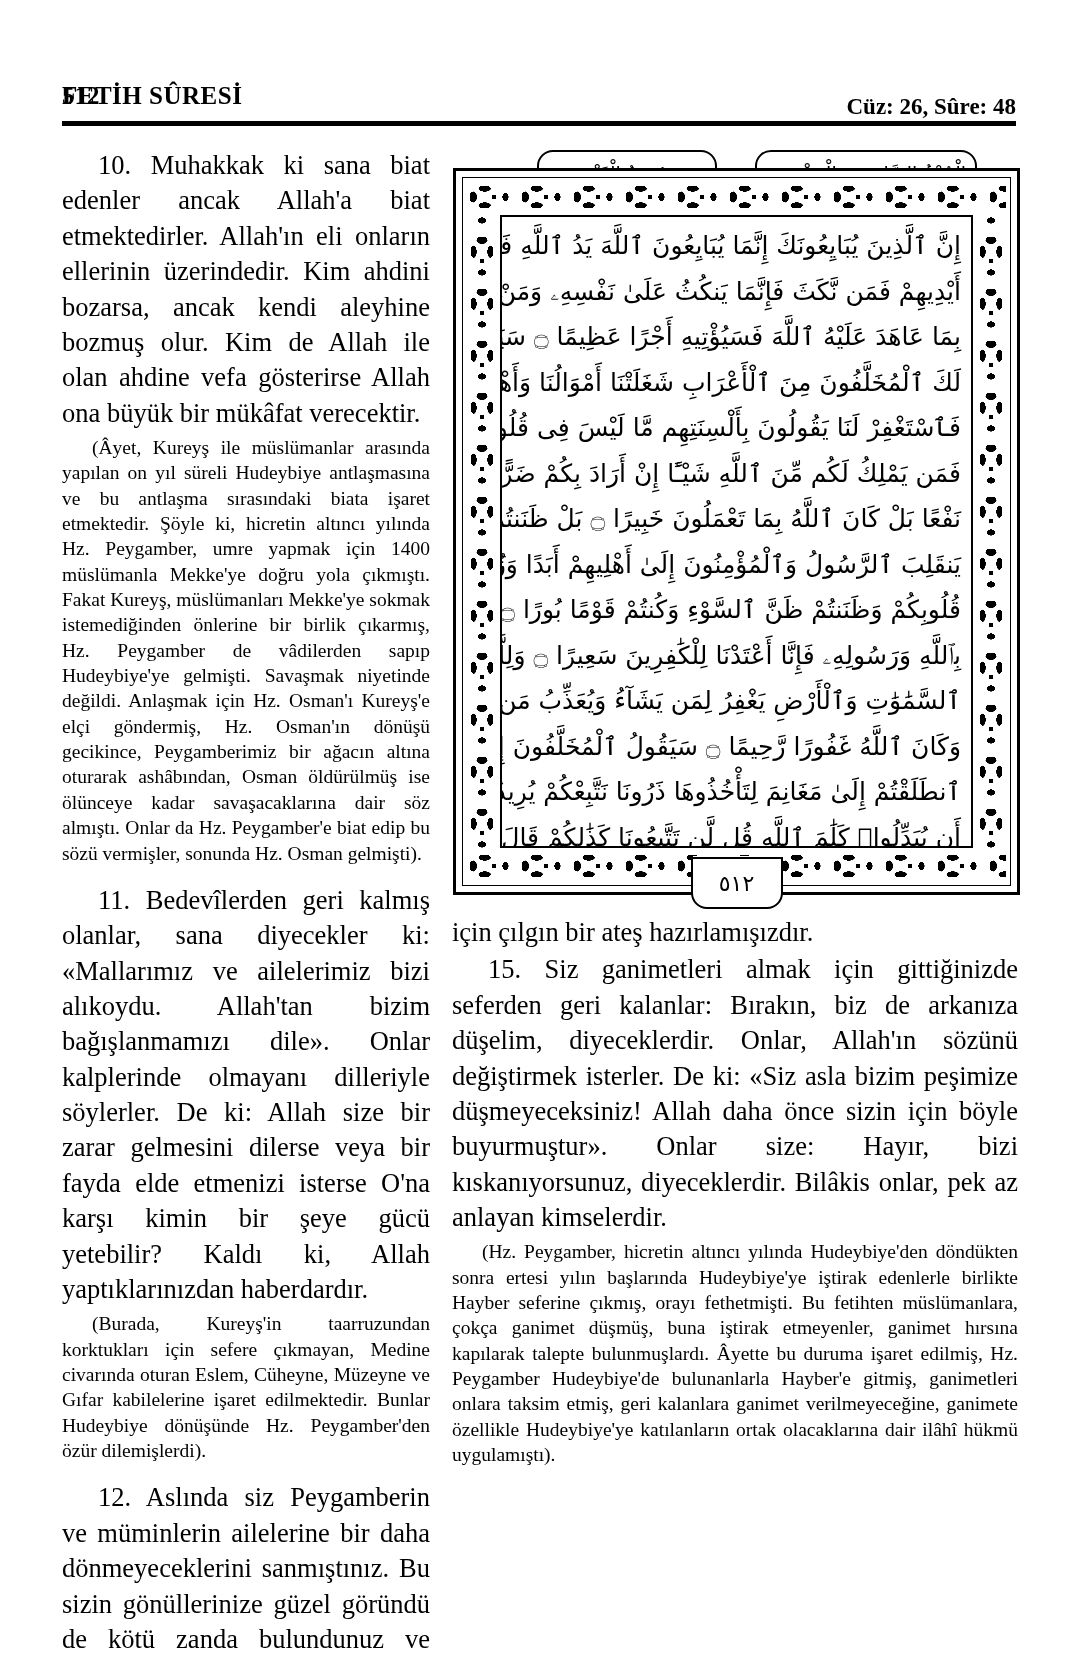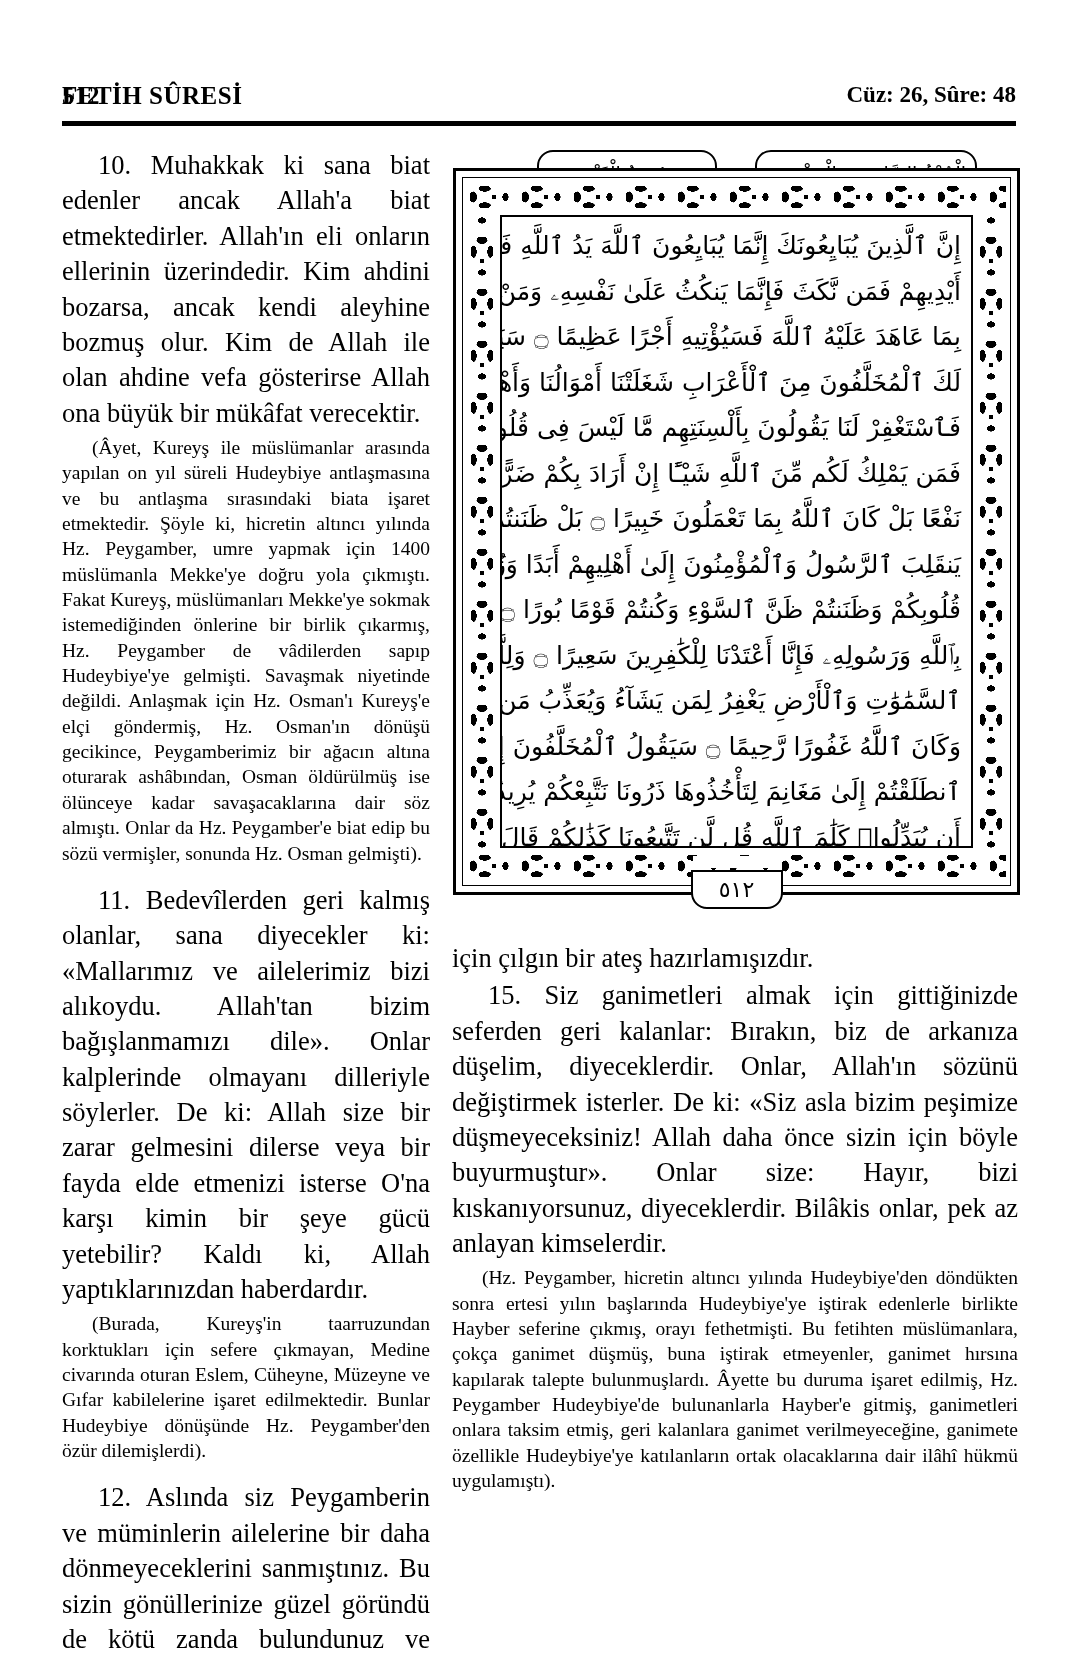--- a/index.html
+++ b/index.html
@@ -43,21 +43,21 @@
   .header .hd-center {
     position: absolute;
     left: 0; top: 0;
     width: 954px;
     font-size: 25px;
     font-weight: bold;
     letter-spacing: 0.5px;
   }
   .header .hd-right {
     position: absolute;
-    right: 0; top: 0;
+    right: 0; top: 12px;
     font-size: 23px;
     font-weight: bold;
     text-align: right;
   }
   .header-rule {
     position: absolute;
     left: 62px;
     top: 121px;
     width: 954px;
     height: 5px;
@@ -200,21 +200,21 @@
   }
   .cart-sure { left: 84px;  width: 180px; }
   .cart-cuz  { left: 302px; width: 222px; }
 
   .footer-cartouche {
     position: absolute;
     left: 50%;
     transform: translateX(-50%);
     bottom: -17px;
     width: 92px;
-    height: 39px;
+    height: 52px;
     background: #fff;
     border: 2.5px solid #000;
     border-radius: 0 0 16px 16px;
     box-sizing: border-box;
     display: flex;
     align-items: center;
     justify-content: center;
     font-family: "DejaVu Sans", "Liberation Sans", sans-serif;
     font-size: 22px;
     direction: rtl;
@@ -227,21 +227,21 @@
     bottom: 24px;
     width: 88px;
     height: 12px;
     background: #fff;
     z-index: 5;
   }
 
   .q-text-after {
     position: absolute;
     left: 452px;
-    top: 941px;
+    top: 915px;
     width: 566px;
   }
 </style>
 </head>
 <body>
 
 <div class="page">
 
   <div class="header">
     <div class="hd-left">512</div>

